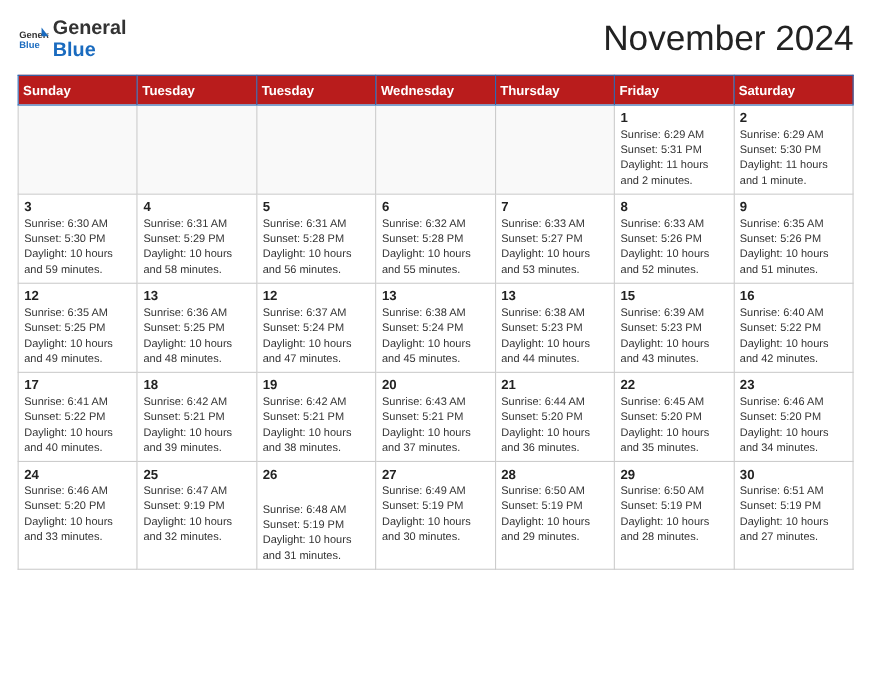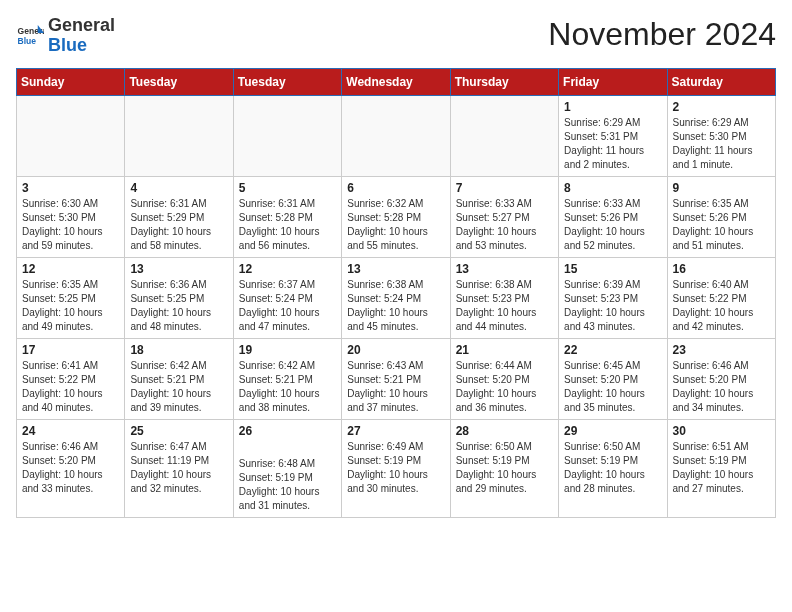--- a/index.html
+++ b/index.html
@@ -271,21 +271,21 @@
       <tr>
         <td>
           <span class="day-num">24</span>
           <div class="day-info" style="white-space: pre-line;">Sunrise: 6:46 AM
 Sunset: 5:20 PM
 Daylight: 10 hours and 33 minutes.</div>
         </td>
         <td>
           <span class="day-num">25</span>
           <div class="day-info" style="white-space: pre-line;">Sunrise: 6:47 AM
-Sunset: 11:19 PM
+Sunset: 9:19 PM
 Daylight: 10 hours and 32 minutes.</div>
         </td>
         <td>
           <span class="day-num">26</span>
           <div class="day-info" style="white-space: pre-line; margin-top: 19px;">Sunrise: 6:48 AM
 Sunset: 5:19 PM
 Daylight: 10 hours and 31 minutes.</div>
         </td>
         <td>
           <span class="day-num">27</span>

